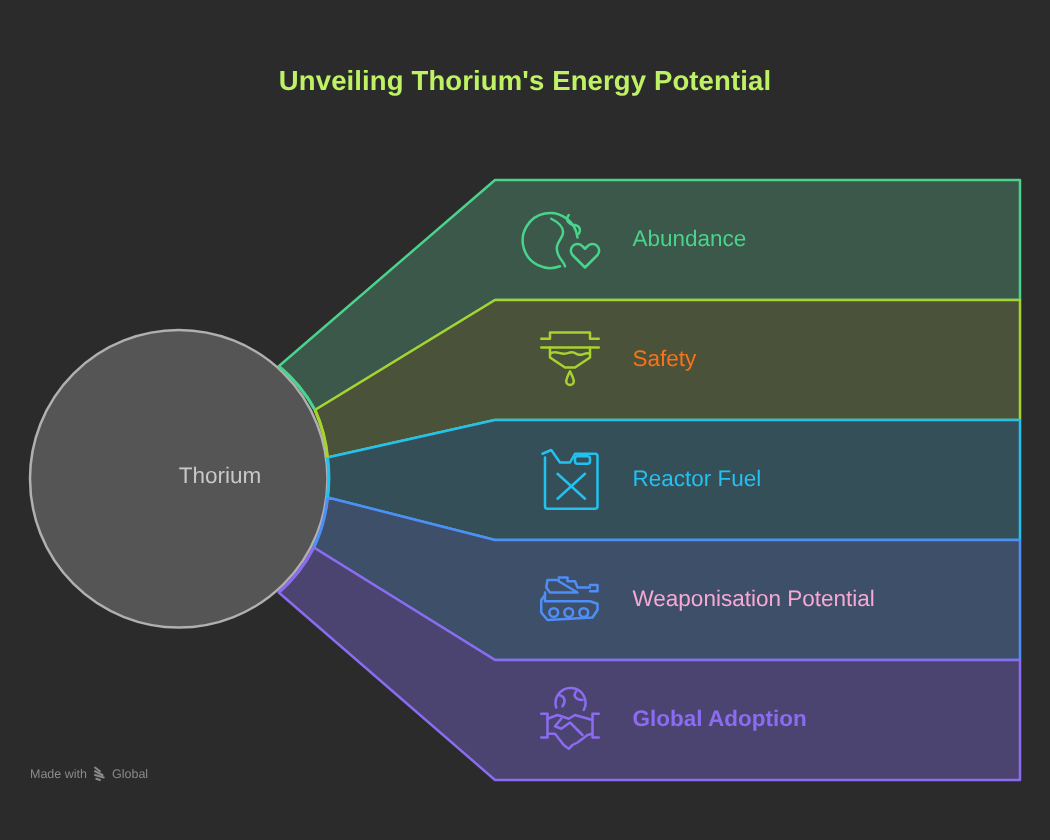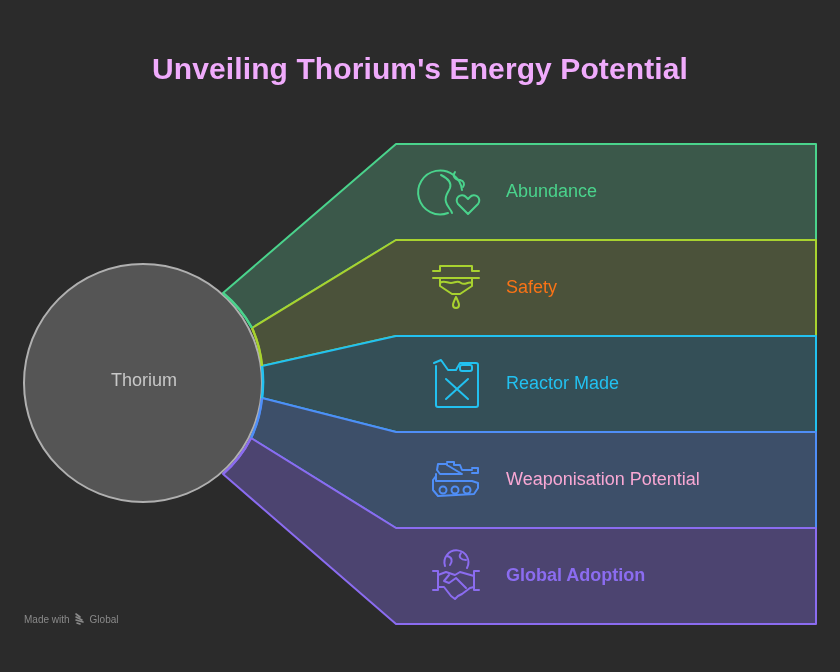--- a/index.html
+++ b/index.html
@@ -13,38 +13,39 @@
       position: relative;
       overflow: hidden;
       font-family: "Liberation Sans", "DejaVu Sans", sans-serif;
     }
     .title {
       position: absolute;
       left: 0;
       top: 52px;
       width: 840px;
       text-align: center;
-      color: #f0abfc;
+      color: #bef264;
       font-weight: bold;
-      font-size: 30px;
+      font-size: 22px;
       letter-spacing: 0.1px;
     }
     svg.diagram {
       position: absolute;
       left: 0;
       top: 0;
     }
     .center-label {
       position: absolute;
       left: 24px;
       top: 370px;
       width: 240px;
       text-align: center;
       color: #c8c8c8;
       font-size: 18px;
+      padding-left: 32px;
     }
     .item-label {
       position: absolute;
       left: 506px;
       font-size: 18px;
     }
     .footer {
       position: absolute;
       left: 24px;
       top: 613px;
@@ -131,21 +132,21 @@
     <path d="M438,575 L446,572 L455,575 L460,572 L474,576"></path>
     <path d="M438,587 L444,587 L451,596 L455,599 L458,596 L462,594 L466,591 L470,588 L474,587"></path>
     <path d="M449,575 L444,581 L449,583 L456,578 L466,588"></path>
   </g>
 </svg>
 
 <div class="center-label">Thorium</div>
 
 <div class="item-label" style="top:181px;color:#4ad38c;">Abundance</div>
 <div class="item-label" style="top:277px;color:#f97316;">Safety</div>
-<div class="item-label" style="top:373px;color:#22c1f0;">Reactor Made</div>
+<div class="item-label" style="top:373px;color:#22c1f0;">Reactor Fuel</div>
 <div class="item-label" style="top:469px;color:#f9a8d4;">Weaponisation Potential</div>
 <div class="item-label" style="top:565px;color:#8b6cf0;font-weight:bold;">Global Adoption</div>
 
 <div class="footer">
   <span>Made with</span>
   <svg width="12" height="12" viewBox="0 0 12 12">
     <path d="M2,1 L6,4 M2,4 L8,7 M2,7 L9,9 M3,10 L6,11" stroke="#8a8a8a" stroke-width="1.6" stroke-linecap="round"></path>
   </svg>
   <span>Global</span>
 </div>

